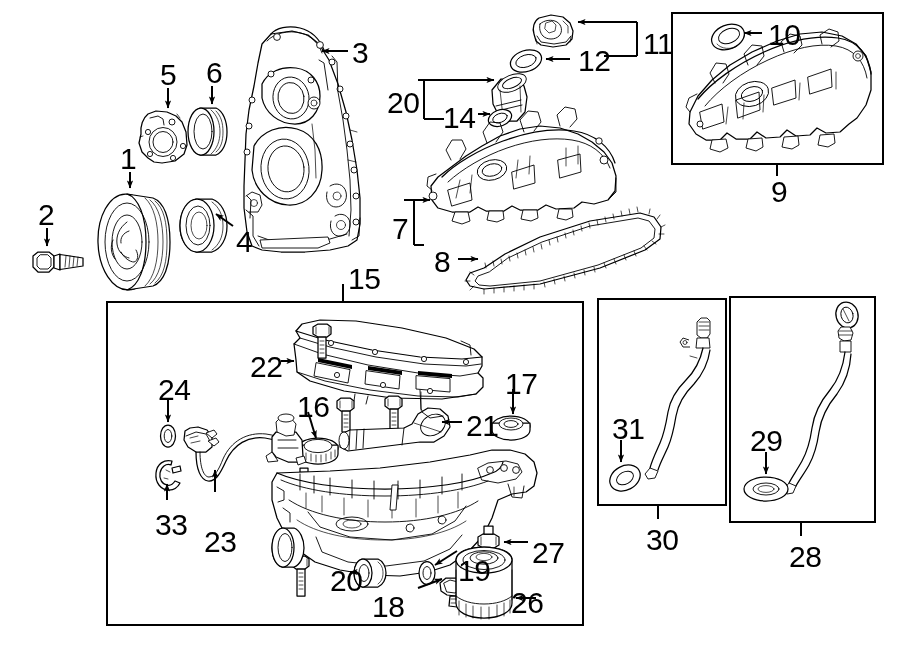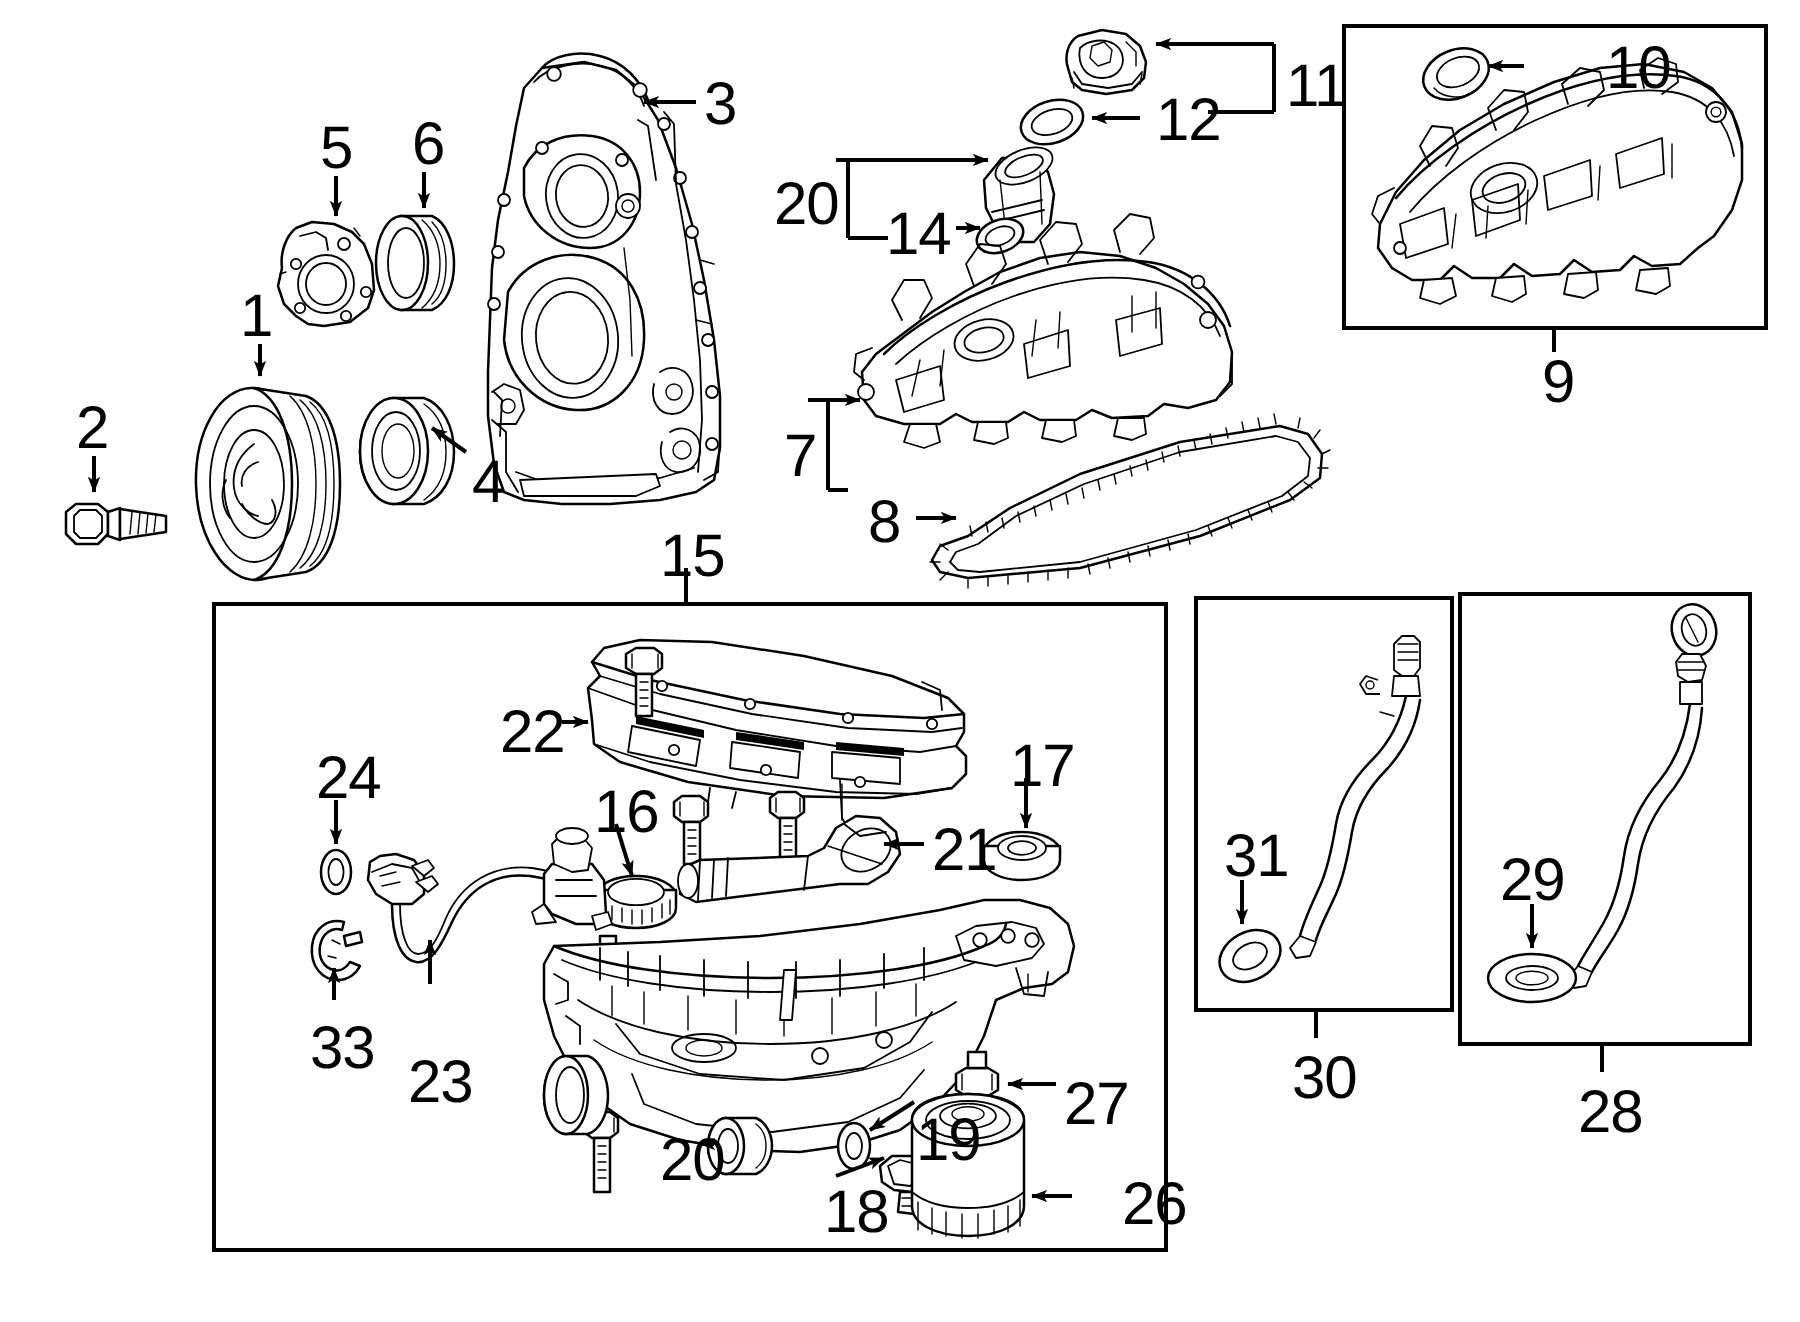--- a/index.html
+++ b/index.html
@@ -656,36 +656,36 @@
 
 <div class="callout" style="left:120px;top:144px;">1</div>
 <div class="callout" style="left:38px;top:200px;">2</div>
 <div class="callout" style="left:352px;top:38px;">3</div>
 <div class="callout" style="left:236px;top:227px;">4</div>
 <div class="callout" style="left:160px;top:60px;">5</div>
 <div class="callout" style="left:206px;top:58px;">6</div>
 <div class="callout" style="left:392px;top:214px;">7</div>
 <div class="callout" style="left:434px;top:247px;">8</div>
 <div class="callout" style="left:771px;top:177px;">9</div>
-<div class="callout" style="left:768px;top:20px;margin-left:35px;">10</div>
+<div class="callout" style="left:768px;top:20px;">10</div>
 <div class="callout" style="left:643px;top:29px;">11</div>
 <div class="callout" style="left:578px;top:46px;">12</div>
 <div class="callout" style="left:387px;top:88px;">20</div>
 <div class="callout" style="left:443px;top:103px;">14</div>
-<div class="callout" style="left:330px;top:264px;">15</div>
+<div class="callout" style="left:348px;top:264px;">15</div>
 <div class="callout" style="left:297px;top:392px;">16</div>
 <div class="callout" style="left:505px;top:369px;">17</div>
-<div class="callout" style="left:412px;top:592px;">18</div>
+<div class="callout" style="left:372px;top:592px;">18</div>
 <div class="callout" style="left:458px;top:540px;margin-top:16px;">19</div>
 <div class="callout" style="left:330px;top:566px;">20</div>
 <div class="callout" style="left:466px;top:411px;">21</div>
 <div class="callout" style="left:250px;top:352px;">22</div>
 <div class="callout" style="left:204px;top:527px;">23</div>
 <div class="callout" style="left:158px;top:375px;">24</div>
 <div class="callout" style="left:155px;top:510px;">33</div>
-<div class="callout" style="left:561px;top:588px;text-align:center;">26</div>
+<div class="callout" style="left:511px;top:588px;text-align:center;">26</div>
 <div class="callout" style="left:532px;top:538px;">27</div>
 <div class="callout" style="left:789px;top:542px;text-align:right;">28</div>
 <div class="callout" style="left:750px;top:426px;">29</div>
 <div class="callout" style="left:646px;top:525px;">30</div>
 <div class="callout" style="left:612px;top:414px;">31</div>
 
 </div>
 
 </body></html>

